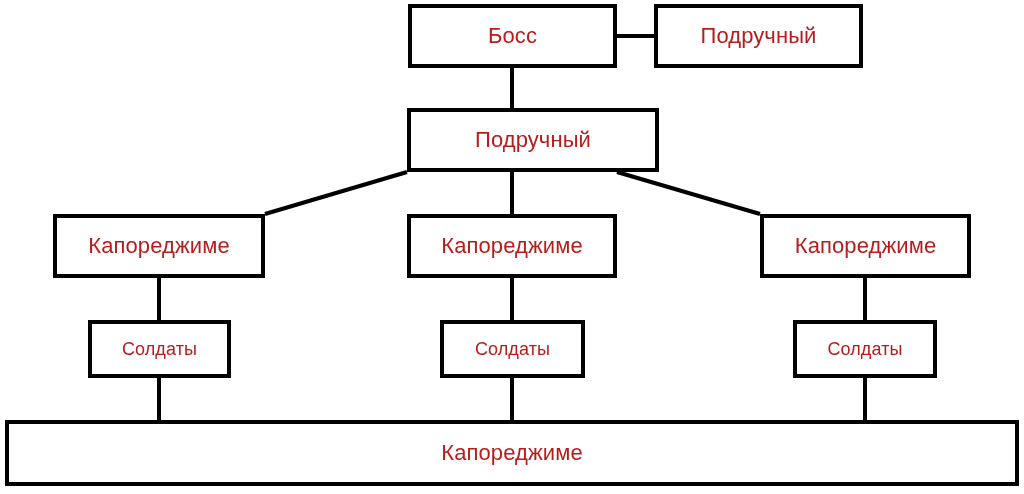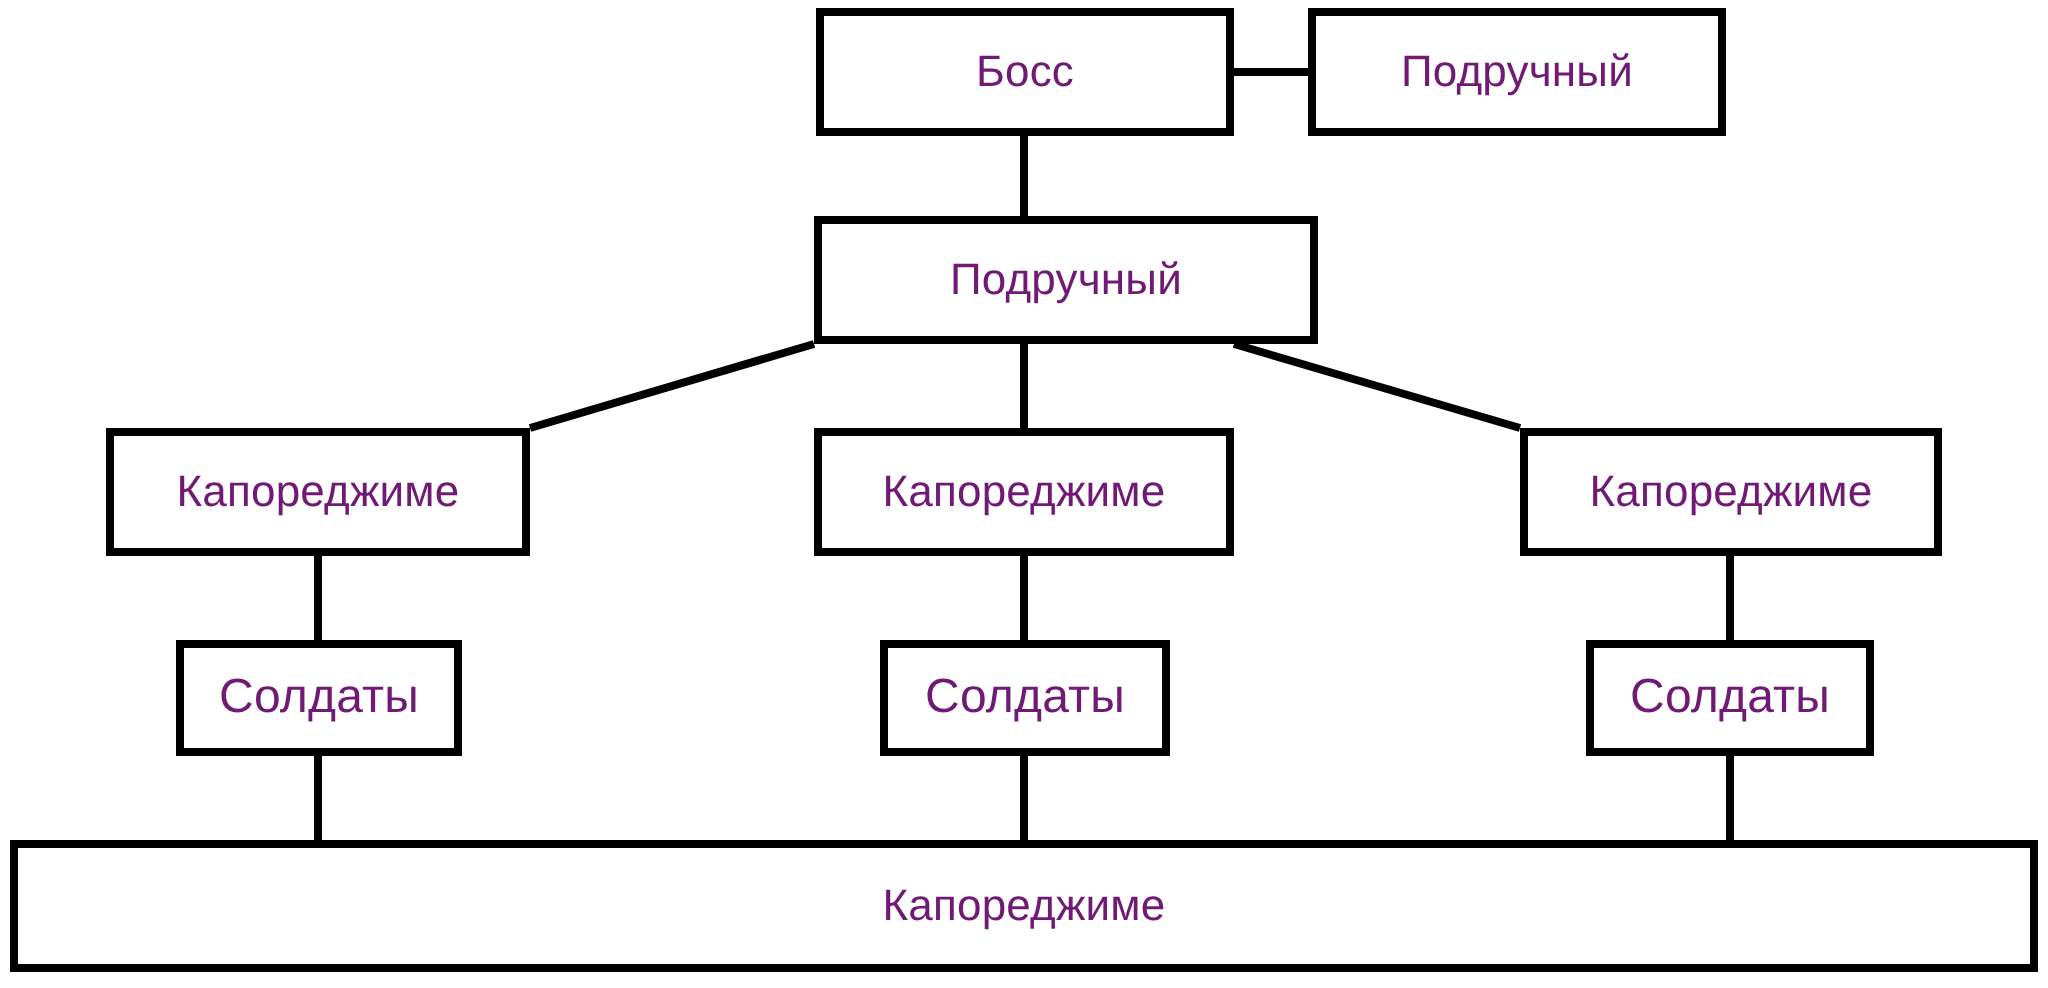--- a/index.html
+++ b/index.html
@@ -33,26 +33,26 @@
     border: 4px solid #000000;
     display: flex;
     align-items: center;
     justify-content: center;
     z-index: 2;
   }
   .node-label {
     font-family: "Liberation Sans", sans-serif;
     font-size: 22px;
     line-height: 1;
-    color: #701a75;
+    color: #b91c1c;
     white-space: nowrap;
     letter-spacing: 0.1px;
   }
   .node.small .node-label {
-    font-size: 24px;
+    font-size: 18px;
   }
 </style>
 </head>
 <body>
 
 <div id="chart-root" style="width: 1024px; height: 494px; background: rgb(255, 255, 255);">
 
   <svg id="edge-layer" viewBox="0 0 1024 494" width="1024" height="494" xmlns="http://www.w3.org/2000/svg">
     <g id="edge-group" stroke="#000000" stroke-width="4" stroke-linecap="butt" fill="none">
         <line x1="617" y1="36" x2="654" y2="36"></line>

